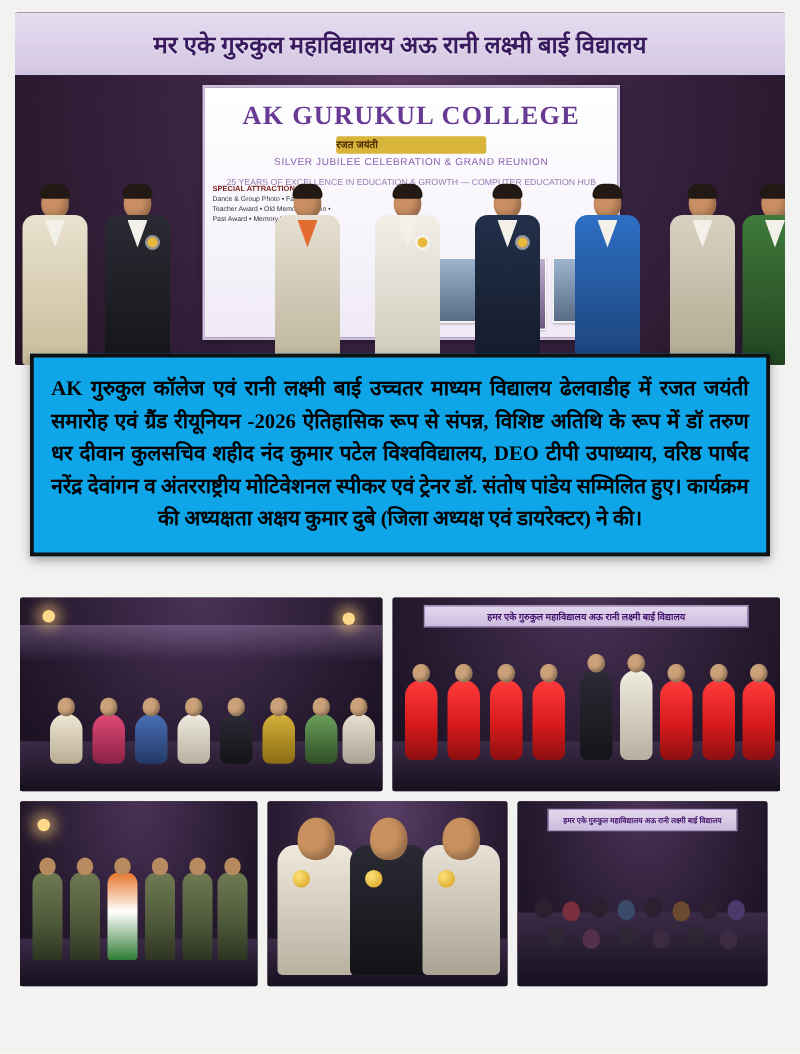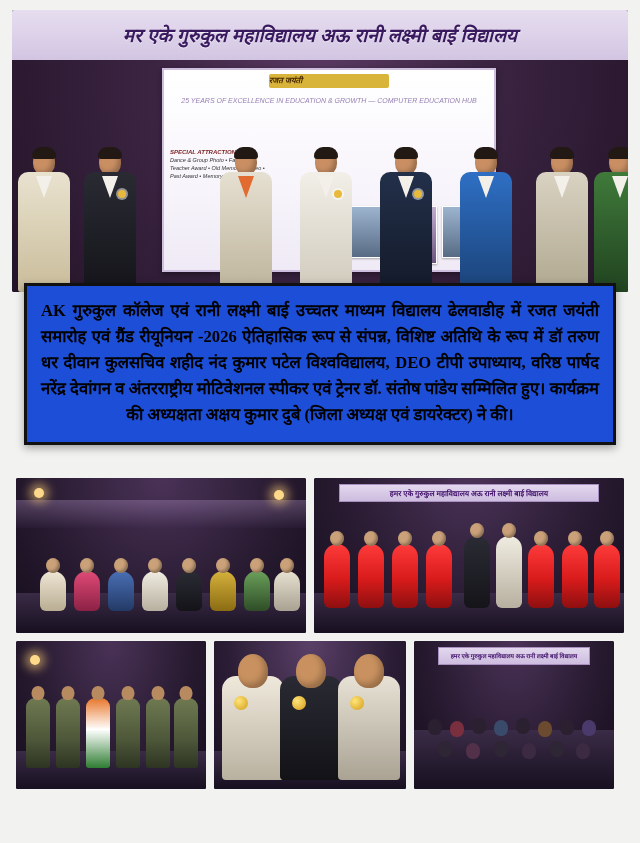--- a/index.html
+++ b/index.html
@@ -24,21 +24,20 @@
 
   
   .hero {
     position: relative;
     width: 616px;
     height: 282px;
     margin: 0 auto;
     overflow: hidden;
     background: #2b1b2a;
     border-radius: 2px;
-    font-style: italic;
   }
   .hero-banner {
     position: absolute;
     top: 0; left: 0; right: 0;
     height: 50px;
     background: linear-gradient(180deg,#e6ddef 0%, #ded3ea 45%, #d2c5e2 100%);
     border-bottom: 3px solid #6f4f86;
     display: flex;
     align-items: center;
     justify-content: center;
@@ -189,21 +188,21 @@
     box-shadow: 0 0 0 2px rgba(255,255,255,.5);
   }
 
   
   .caption-card {
     position: absolute;
     left: 24px;
     top: 283px;
     width: 592px;
     box-sizing: border-box;
-    background: #1d4ed8;
+    background: #0ea5e9;
     border: 3px solid #111;
     padding: 12px 14px 14px 14px;
     box-shadow: 0 3px 8px rgba(0,0,0,.35);
   }
   .caption-text {
     font-family: "Liberation Serif", serif;
     font-size: 16.6px;
     line-height: 26px;
     color: #000;
     text-align: justify;
@@ -353,21 +352,23 @@
 
   <div class="hero">
 
     <div class="hero-banner">
       <span class="hero-banner-text">मर एके गुरुकुल महाविद्यालय अऊ रानी लक्ष्मी बाई विद्यालय</span>
     </div>
 
     <div class="hero-stage">
 
       <div class="backdrop">
+        <div class="bd-title">AK GURUKUL COLLEGE</div>
         <div class="bd-ribbon">रजत जयंती</div>
+        <div class="bd-sub">SILVER JUBILEE CELEBRATION &amp; GRAND REUNION</div>
         <div class="bd-lines">25 YEARS OF EXCELLENCE IN EDUCATION &amp; GROWTH — COMPUTER EDUCATION HUB</div>
 
         <div class="bd-left-col">
           <b>SPECIAL ATTRACTION</b>
           <div>Dance &amp; Group Photo • Favourite Teacher Award • Old Memories Video • Past Award • Memory Wall</div>
         </div>
 
         <div class="bd-photos">
           <div class="bd-photo"></div>
           <div class="bd-photo center"></div>

